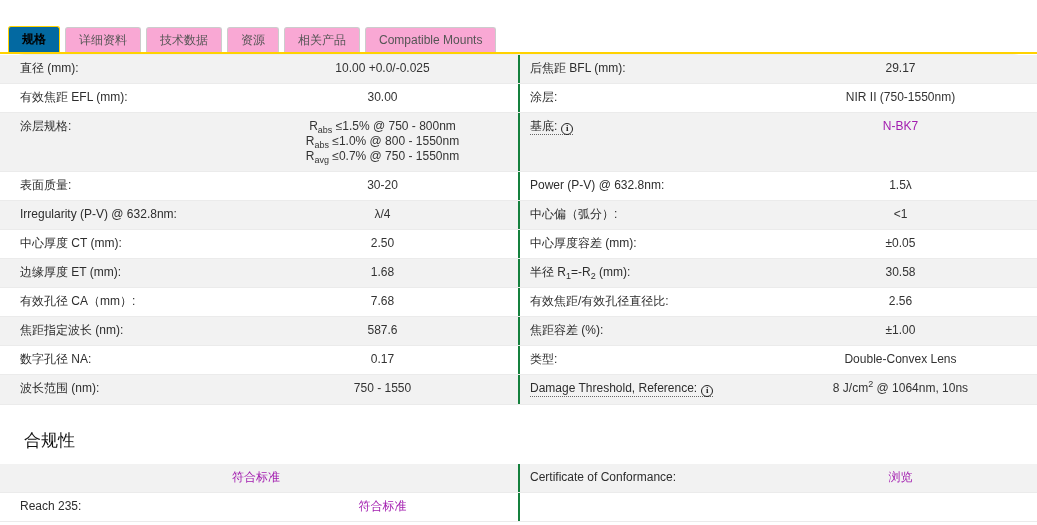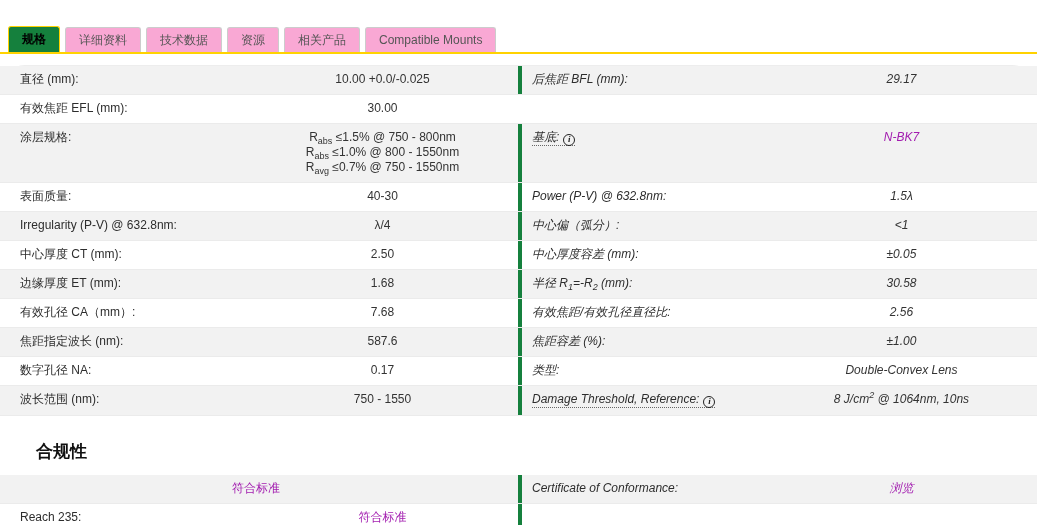--- a/index.html
+++ b/index.html
@@ -5,44 +5,44 @@
   * { box-sizing: border-box; margin: 0; padding: 0; }
   html,body { width:1037px; height:525px; background:#fff; overflow:hidden;
     font-family:"Liberation Sans","DejaVu Sans",sans-serif; }
 
   
   .tabbar { margin-top:26px; padding-left:8px; display:flex; align-items:flex-end; gap:5px; height:26px; }
   .tab { display:flex; align-items:center; height:25px; padding:0 13px;
          font-size:12px; color:#555; background:#f9a8d4;
          border:1px solid #ccc; border-bottom:none; border-radius:3px 3px 0 0;
          cursor:pointer; white-space:nowrap; }
-  .tab.active { background:#15803d; border-color:#ffd200; color:#000; font-weight:bold; height:26px; }
+  .tab.active { background:#0369a1; border-color:#ffd200; color:#000; font-weight:bold; height:26px; }
   .accent-line { height:2px; background:#ffd200; width:100%; }
 
   
-  .spec-table { margin-top:11px; border-top:1px solid #ededed;border-radius:25px; }
+  .spec-table { border-top:1px solid #ededed;border-radius:25px; }
   .row { display:flex; border-bottom:1px solid #ebebeb; }
   .row.shaded { background:#f2f2f2; }
   .half { width:518px; display:flex; align-items:flex-start; }
-  .half.right { width:519px; border-left:4px solid #15803d;font-style:italic; }
+  .half.right { width:519px; border-left:2px solid #15803d; }
   .lbl { width:253px; padding:6px 6px 7px 20px; font-size:12px; line-height:15px; color:#2d2d2d; }
   .half.right .lbl { width:250px; padding-left:10px; }
   .val { flex:1; padding:6px 6px 7px 0; font-size:12px; line-height:15px; color:#333; }
   .val .line { display:block;text-align:center; }
   a.lnk { color:#a21caf; text-decoration:none; cursor:pointer; }
   sub { font-size:9px; line-height:0; }
   sup { font-size:9px; line-height:0; }
   .dotted { border-bottom:1px dotted #666; padding-bottom:1px; }
   .info-i { display:inline-flex; align-items:center; justify-content:center;
             width:12px; height:12px; border:1px solid #222; border-radius:50%;
             font-size:9px; font-weight:bold; color:#222; margin-left:4px;
             vertical-align:-1px; cursor:pointer; font-family:"Liberation Serif",serif; }
 
   
-  .section-heading { margin:24px 0 12px 36px; font-size:17px; font-weight:bold; color:#111; }
+  .section-heading { margin:24px 0 12px 24px; font-size:17px; font-weight:normal; color:#111; }
 </style>
 </head>
 <body>
 
 <div class="tabbar" id="tabbar">
     <div class="tab active">规格</div>
     <div class="tab">详细资料</div>
     <div class="tab">技术数据</div>
     <div class="tab">资源</div>
     <div class="tab">相关产品</div>
@@ -65,20 +65,26 @@
         </div>
       </div>
     </div>
     <div class="row">
       <div class="half left">
         <div class="lbl"><span>有效焦距 EFL (mm):</span></div>
         <div class="val">
           <span class="line">30.00</span>
         </div>
       </div>
+      <div class="half right">
+        <div class="lbl"><span>涂层:</span></div>
+        <div class="val">
+          <span class="line">NIR II (750-1550nm)</span>
+        </div>
+      </div>
     </div>
     <div class="row shaded">
       <div class="half left">
         <div class="lbl"><span>涂层规格:</span></div>
         <div class="val">
           <span class="line">R<sub>abs</sub> ≤1.5% @ 750 - 800nm</span>
           <span class="line">R<sub>abs</sub> ≤1.0% @ 800 - 1550nm</span>
           <span class="line">R<sub>avg</sub> ≤0.7% @ 750 - 1550nm</span>
         </div>
       </div>
@@ -86,21 +92,21 @@
         <div class="lbl"><span class="dotted">基底:<span class="info-i">i</span></span></div>
         <div class="val">
           <a class="line lnk">N-BK7</a>
         </div>
       </div>
     </div>
     <div class="row">
       <div class="half left">
         <div class="lbl"><span>表面质量:</span></div>
         <div class="val">
-          <span class="line">40-30</span>
+          <span class="line">30-20</span>
         </div>
       </div>
       <div class="half right">
         <div class="lbl"><span>Power (P-V) @ 632.8nm:</span></div>
         <div class="val">
           <span class="line">1.5λ</span>
         </div>
       </div>
     </div>
     <div class="row shaded">

